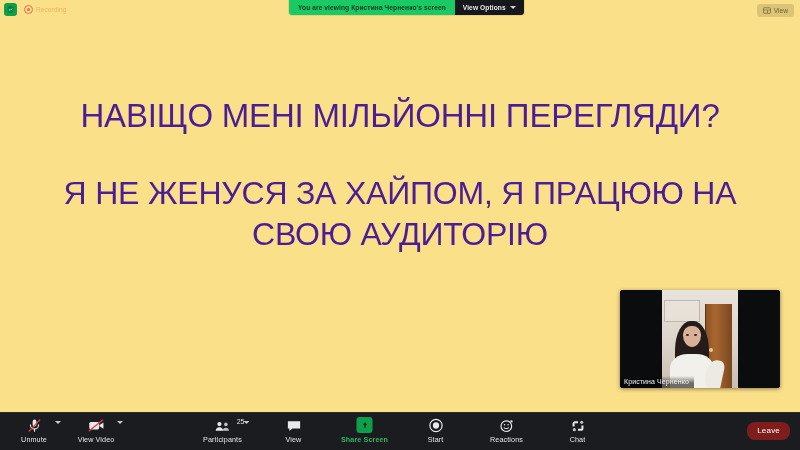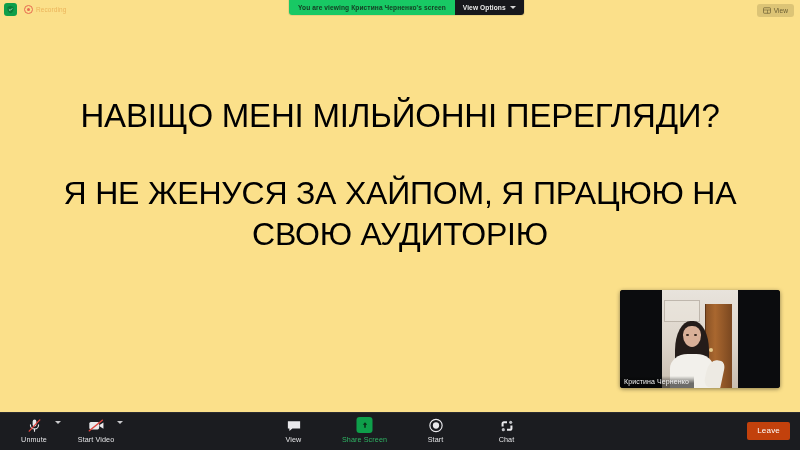--- a/index.html
+++ b/index.html
@@ -25,21 +25,21 @@
     top: 0;
     width: 800px;
     height: 413px;
     background: #FBE08A;
   }
   .slide-text {
     position: absolute;
     left: 0;
     width: 800px;
     text-align: center;
-    color: #000000;
+    color: #4c1d95;
     font-family: "Liberation Sans", sans-serif;
     font-weight: 400;
     letter-spacing: -0.2px;
     white-space: nowrap;
   }
   .headline-1 {
     top: 96px;
     font-size: 33px;
     line-height: 40px;
   }
@@ -320,21 +320,21 @@
     align-items: flex-end;
     justify-content: center;
   }
   .tb-icon svg { display: block; }
   .tb-label {
     font-size: 7.2px;
     color: #E4E4E6;
     letter-spacing: 0.1px;
     white-space: nowrap;
   }
-  .tb-label.green { color: #2FB564; }
+  .tb-label.green { color: #2FB564; font-weight: bold; }
   .tb-chevron {
     position: absolute;
     right: -1px;
     top: 5px;
     width: 0;
     height: 0;
     border-left: 3px solid transparent;
     border-right: 3px solid transparent;
     border-top: 3.5px solid #C9C9CC;
   }
@@ -351,25 +351,25 @@
     border-radius: 3px;
     background: #0E9F4A;
     display: flex;
     align-items: center;
     justify-content: center;
   }
   .leave-button {
     position: absolute;
     right: 10px;
     top: 9px;
-    background: #c2410c;
+    background: #7f1d1d;
     color: #FFFFFF;
     font-size: 8px;
     padding: 4px 10px 5px;
-    border-radius: 2px;
+    border-radius: 8px;
     cursor: pointer;
     letter-spacing: 0.2px;
   }
 </style>
 </head>
 <body>
 
 <div id="app">
 
   <div class="slide">
@@ -443,27 +443,40 @@
       </div>
 
       <div class="tb-item">
         <span class="tb-icon">
           <svg width="17" height="15" viewBox="0 0 26 20" aria-hidden="true">
             <rect x="2" y="4.5" width="15" height="11.5" rx="2.4" fill="#E9E9EC"></rect>
             <path d="M17.6 9.2l6-3.6v9.2l-6-3.6z" fill="#E9E9EC"></path>
             <line x1="2" y1="18" x2="22" y2="2" stroke="#E0443E" stroke-width="2.2" stroke-linecap="round"></line>
           </svg>
         </span>
-        <span class="tb-label">Start Video</span>
+        <span class="tb-label">View Video</span>
         <span class="tb-chevron"></span>
       </div>
     </div>
 
     <div class="tb-center">
 
+      <div class="tb-item">
+        <span class="tb-icon">
+          <svg width="16" height="13" viewBox="0 0 26 20" aria-hidden="true">
+            <circle cx="8" cy="6" r="3.4" fill="#E9E9EC"></circle>
+            <path d="M2 17c0-3.4 2.7-5.6 6-5.6S14 13.6 14 17z" fill="#E9E9EC"></path>
+            <circle cx="18.5" cy="6.6" r="2.9" fill="#BFC0C4"></circle>
+            <path d="M13.5 17c0-3 2.3-4.9 5-4.9s5 1.9 5 4.9z" fill="#BFC0C4"></path>
+          </svg>
+        </span>
+        <span class="pcount">25</span>
+        <span class="tb-label">Participants</span>
+        <span class="tb-chevron"></span>
+      </div>
 
       <div class="tb-item">
         <span class="tb-icon">
           <svg width="15" height="14" viewBox="0 0 22 20" aria-hidden="true">
             <path d="M2 3.2h18v10.4H8.6L4.2 17.4v-3.8H2z" fill="#E9E9EC"></path>
           </svg>
         </span>
         <span class="tb-label">View</span>
       </div>
 
@@ -481,20 +494,32 @@
       <div class="tb-item">
         <span class="tb-icon">
           <svg width="15" height="15" viewBox="0 0 22 22" aria-hidden="true">
             <circle cx="11" cy="11" r="9" fill="none" stroke="#E9E9EC" stroke-width="1.7"></circle>
             <circle cx="11" cy="11" r="4.6" fill="#E9E9EC"></circle>
           </svg>
         </span>
         <span class="tb-label">Start</span>
       </div>
 
+      <div class="tb-item">
+        <span class="tb-icon">
+          <svg width="15" height="15" viewBox="0 0 22 22" aria-hidden="true">
+            <circle cx="10" cy="12" r="7.8" fill="none" stroke="#E9E9EC" stroke-width="1.7"></circle>
+            <circle cx="7.4" cy="10" r="1.1" fill="#E9E9EC"></circle>
+            <circle cx="12.6" cy="10" r="1.1" fill="#E9E9EC"></circle>
+            <path d="M6.8 14.2c1 1.6 5.4 1.6 6.4 0" fill="none" stroke="#E9E9EC" stroke-width="1.5" stroke-linecap="round"></path>
+            <path d="M17.6 2.4l.7 1.6 1.7.2-1.3 1.2.4 1.7-1.5-.9-1.5.9.4-1.7-1.3-1.2 1.7-.2z" fill="#E9E9EC"></path>
+          </svg>
+        </span>
+        <span class="tb-label">Reactions</span>
+      </div>
 
       <div class="tb-item">
         <span class="tb-icon">
           <svg width="15" height="14" viewBox="0 0 22 20" aria-hidden="true">
             <path d="M3 6.4c0-1.9 1.5-3.4 3.4-3.4H11v3H6.4c-.2 0-.4.2-.4.4v4.2H3z" fill="#E9E9EC"></path>
             <path d="M19 13.6c0 1.9-1.5 3.4-3.4 3.4H11v-3h4.6c.2 0 .4-.2.4-.4V9.4h3z" fill="#E9E9EC"></path>
             <circle cx="16.4" cy="4.6" r="2.3" fill="#BFC0C4"></circle>
             <circle cx="5.6" cy="15.4" r="2.3" fill="#BFC0C4"></circle>
           </svg>
         </span>

